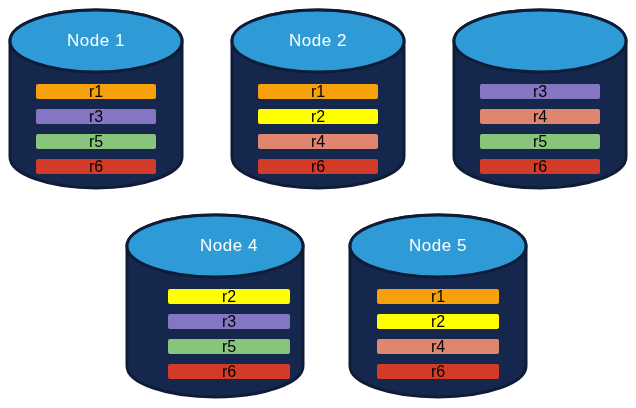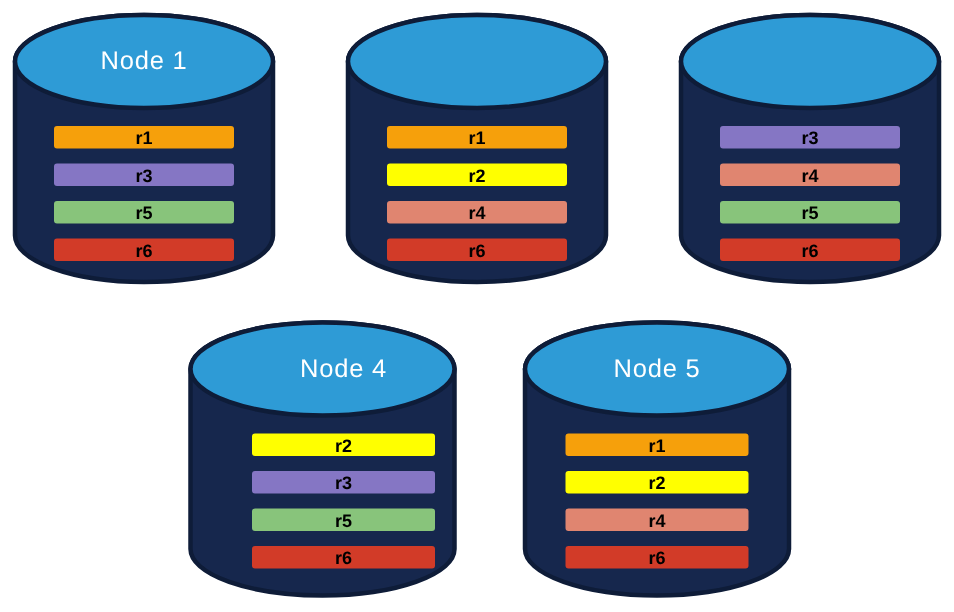--- a/index.html
+++ b/index.html
@@ -55,22 +55,22 @@
     height: 15px;
     border-radius: 2px;
     margin: 0 auto 10px auto;
     box-sizing: border-box;
     display: flex;
     align-items: center;
     justify-content: center;
   }
   .replica:last-child { margin-bottom: 0; }
   .replica-label {
-    font-size: 12px;
-    font-weight: bold;
+    font-size: 16px;
+    font-weight: normal;
     color: #000000;
     line-height: 1;
     font-family: "Liberation Sans", sans-serif;
   }
 </style>
 </head>
 <body>
 
 <div id="canvas" style="background: rgb(255, 255, 255);">
     <div class="node" style="left: 8px; top: 8px; width: 176px; height: 182px;">
@@ -92,20 +92,21 @@
         <div class="replica" style="background: rgb(210, 59, 40); width: 120px;">
           <span class="replica-label" style="color: rgb(0, 0, 0);">r6</span>
         </div>
       </div>
     </div>
     <div class="node" style="left: 230px; top: 8px; width: 176px; height: 182px;">
       <svg class="cyl-svg" width="176" height="182" viewBox="0 0 176 182">
         <path d="M 2,33 L 2,149 A 86,31 0 0 0 174,149 L 174,33 A 86,31 0 0 0 2,33 Z" fill="#16274d" stroke="#0e1c38" stroke-width="3"></path>
         <ellipse cx="88" cy="33" rx="86" ry="31" fill="#2e9bd6" stroke="#0e1c38" stroke-width="3"></ellipse>
       </svg>
+      <div class="node-label" style="top: 23px; color: rgb(255, 255, 255);">Node  2</div>
       <div class="replica-stack" style="top: 76px;">
         <div class="replica" style="background: rgb(246, 160, 11); width: 120px;">
           <span class="replica-label" style="color: rgb(0, 0, 0);">r1</span>
         </div>
         <div class="replica" style="background: rgb(255, 255, 0); width: 120px;">
           <span class="replica-label" style="color: rgb(0, 0, 0);">r2</span>
         </div>
         <div class="replica" style="background: rgb(224, 133, 112); width: 120px;">
           <span class="replica-label" style="color: rgb(0, 0, 0);">r4</span>
         </div>

